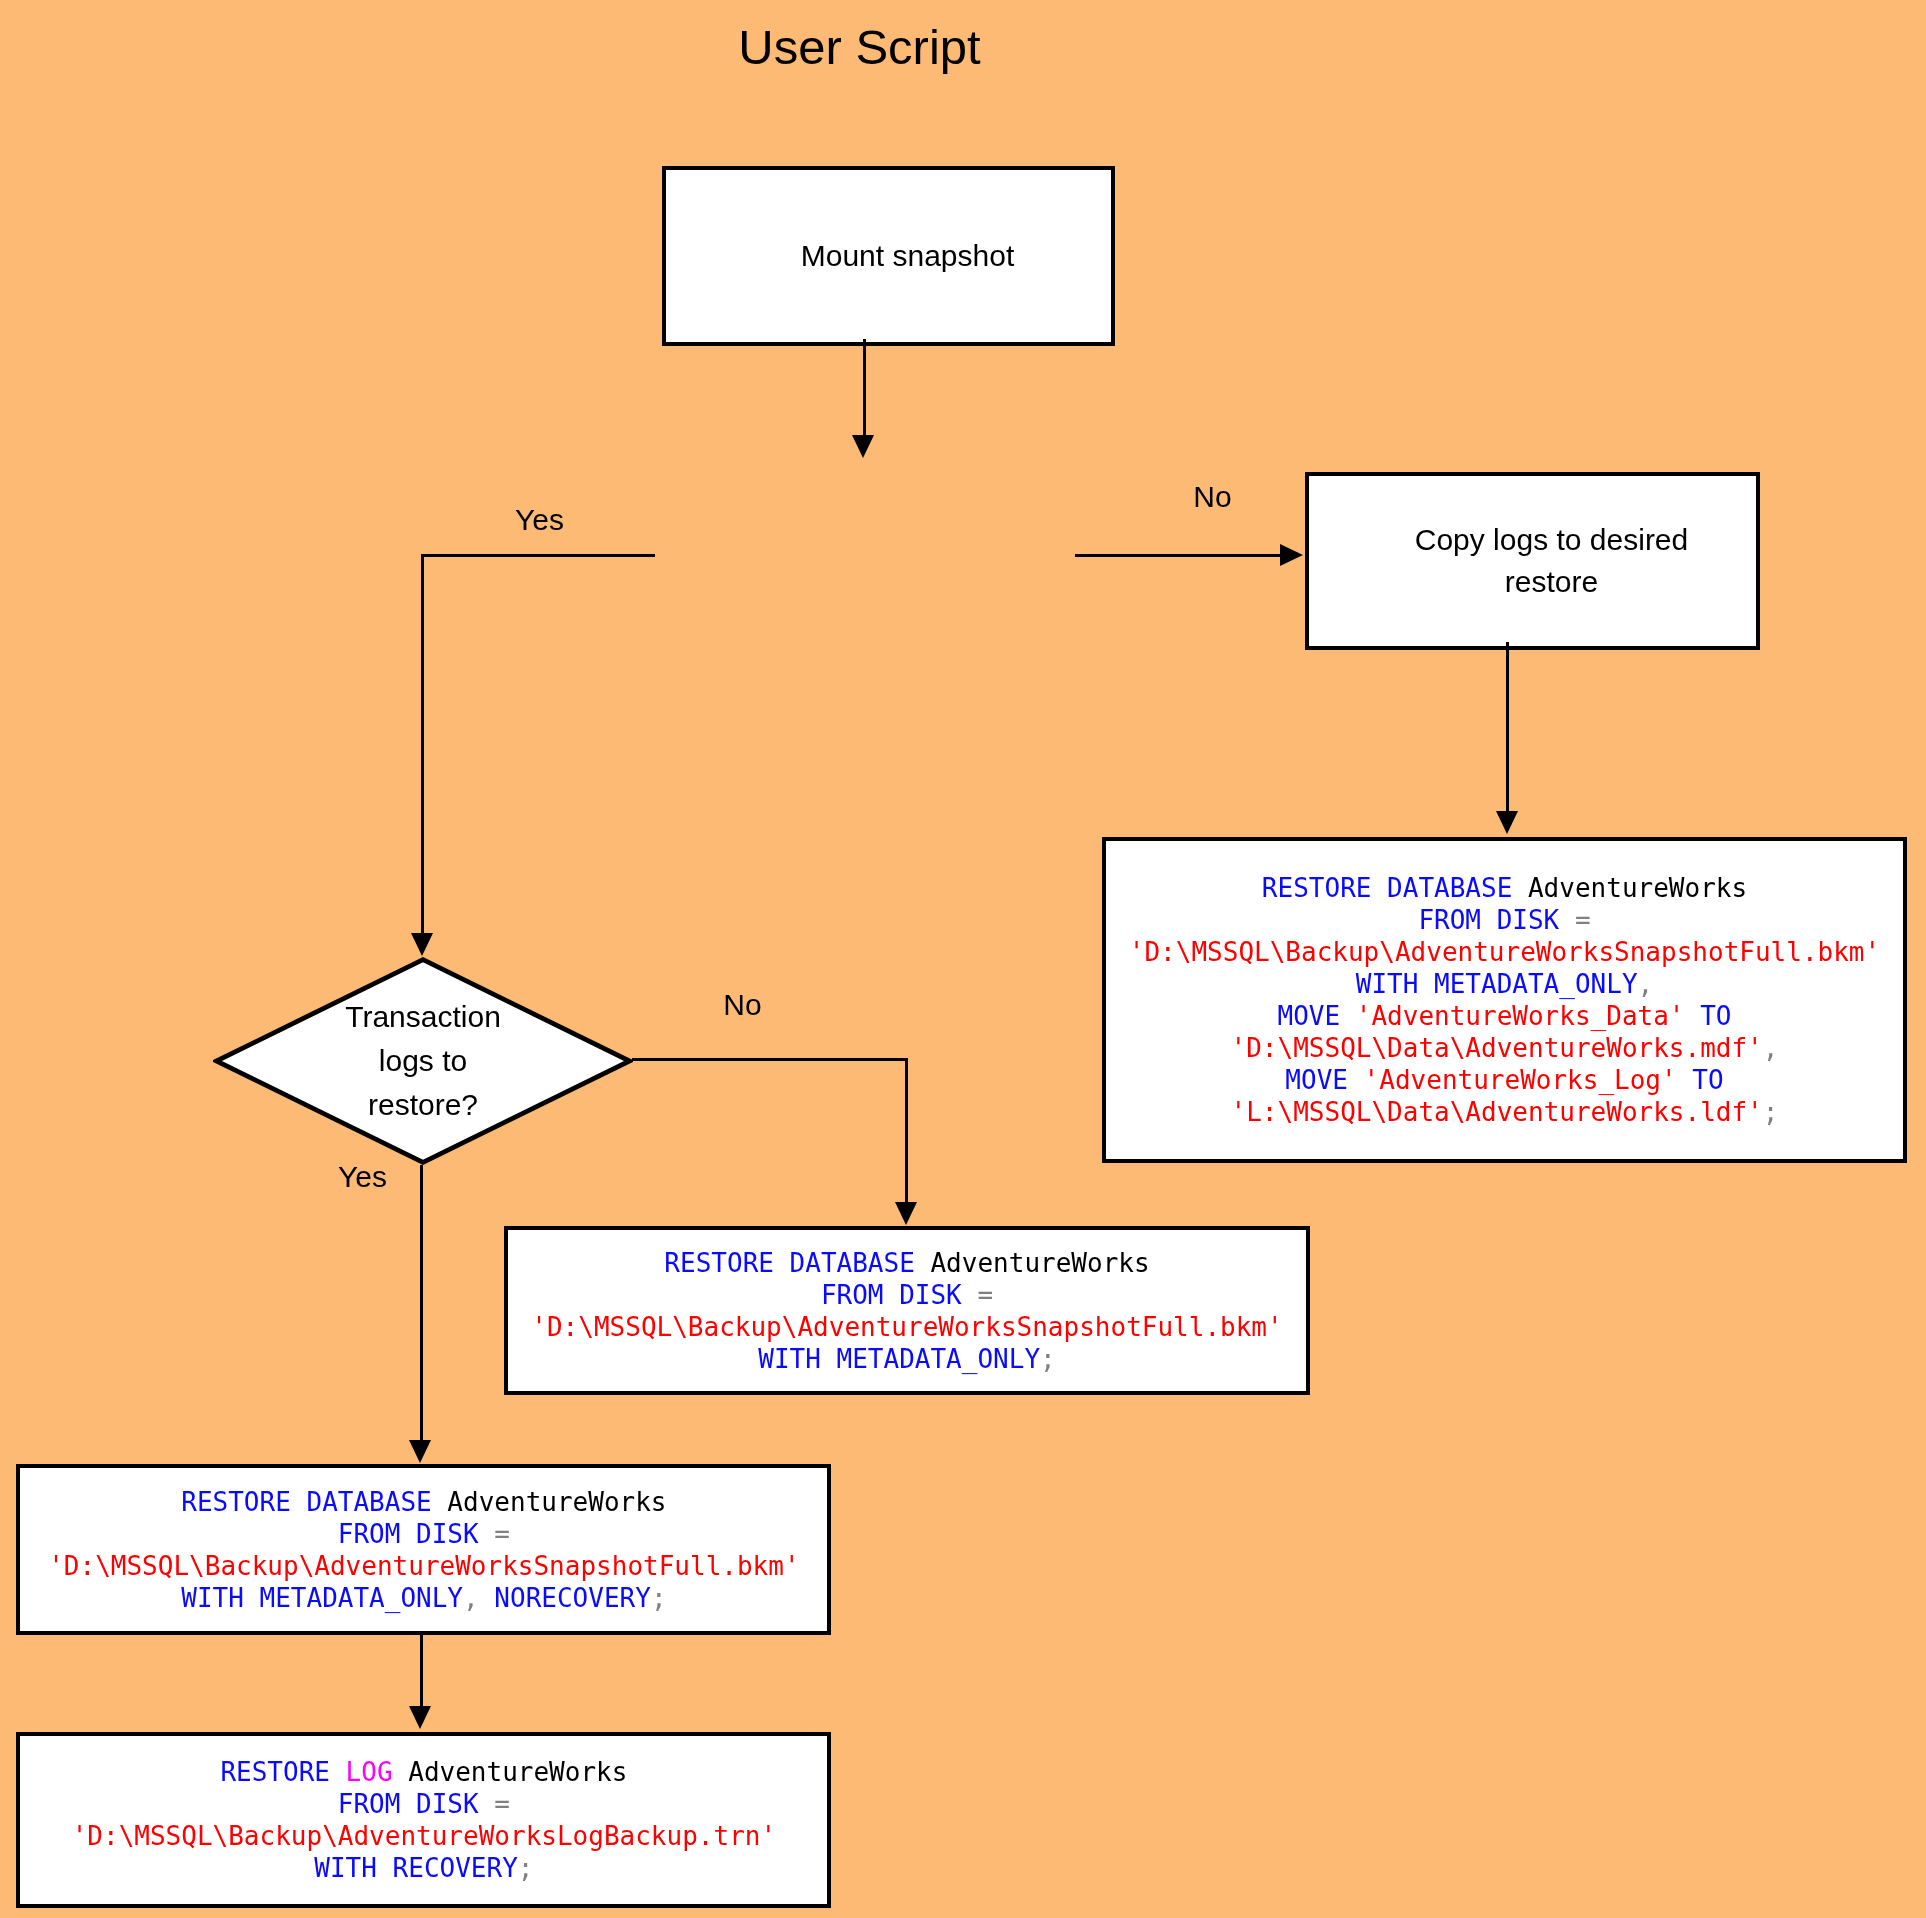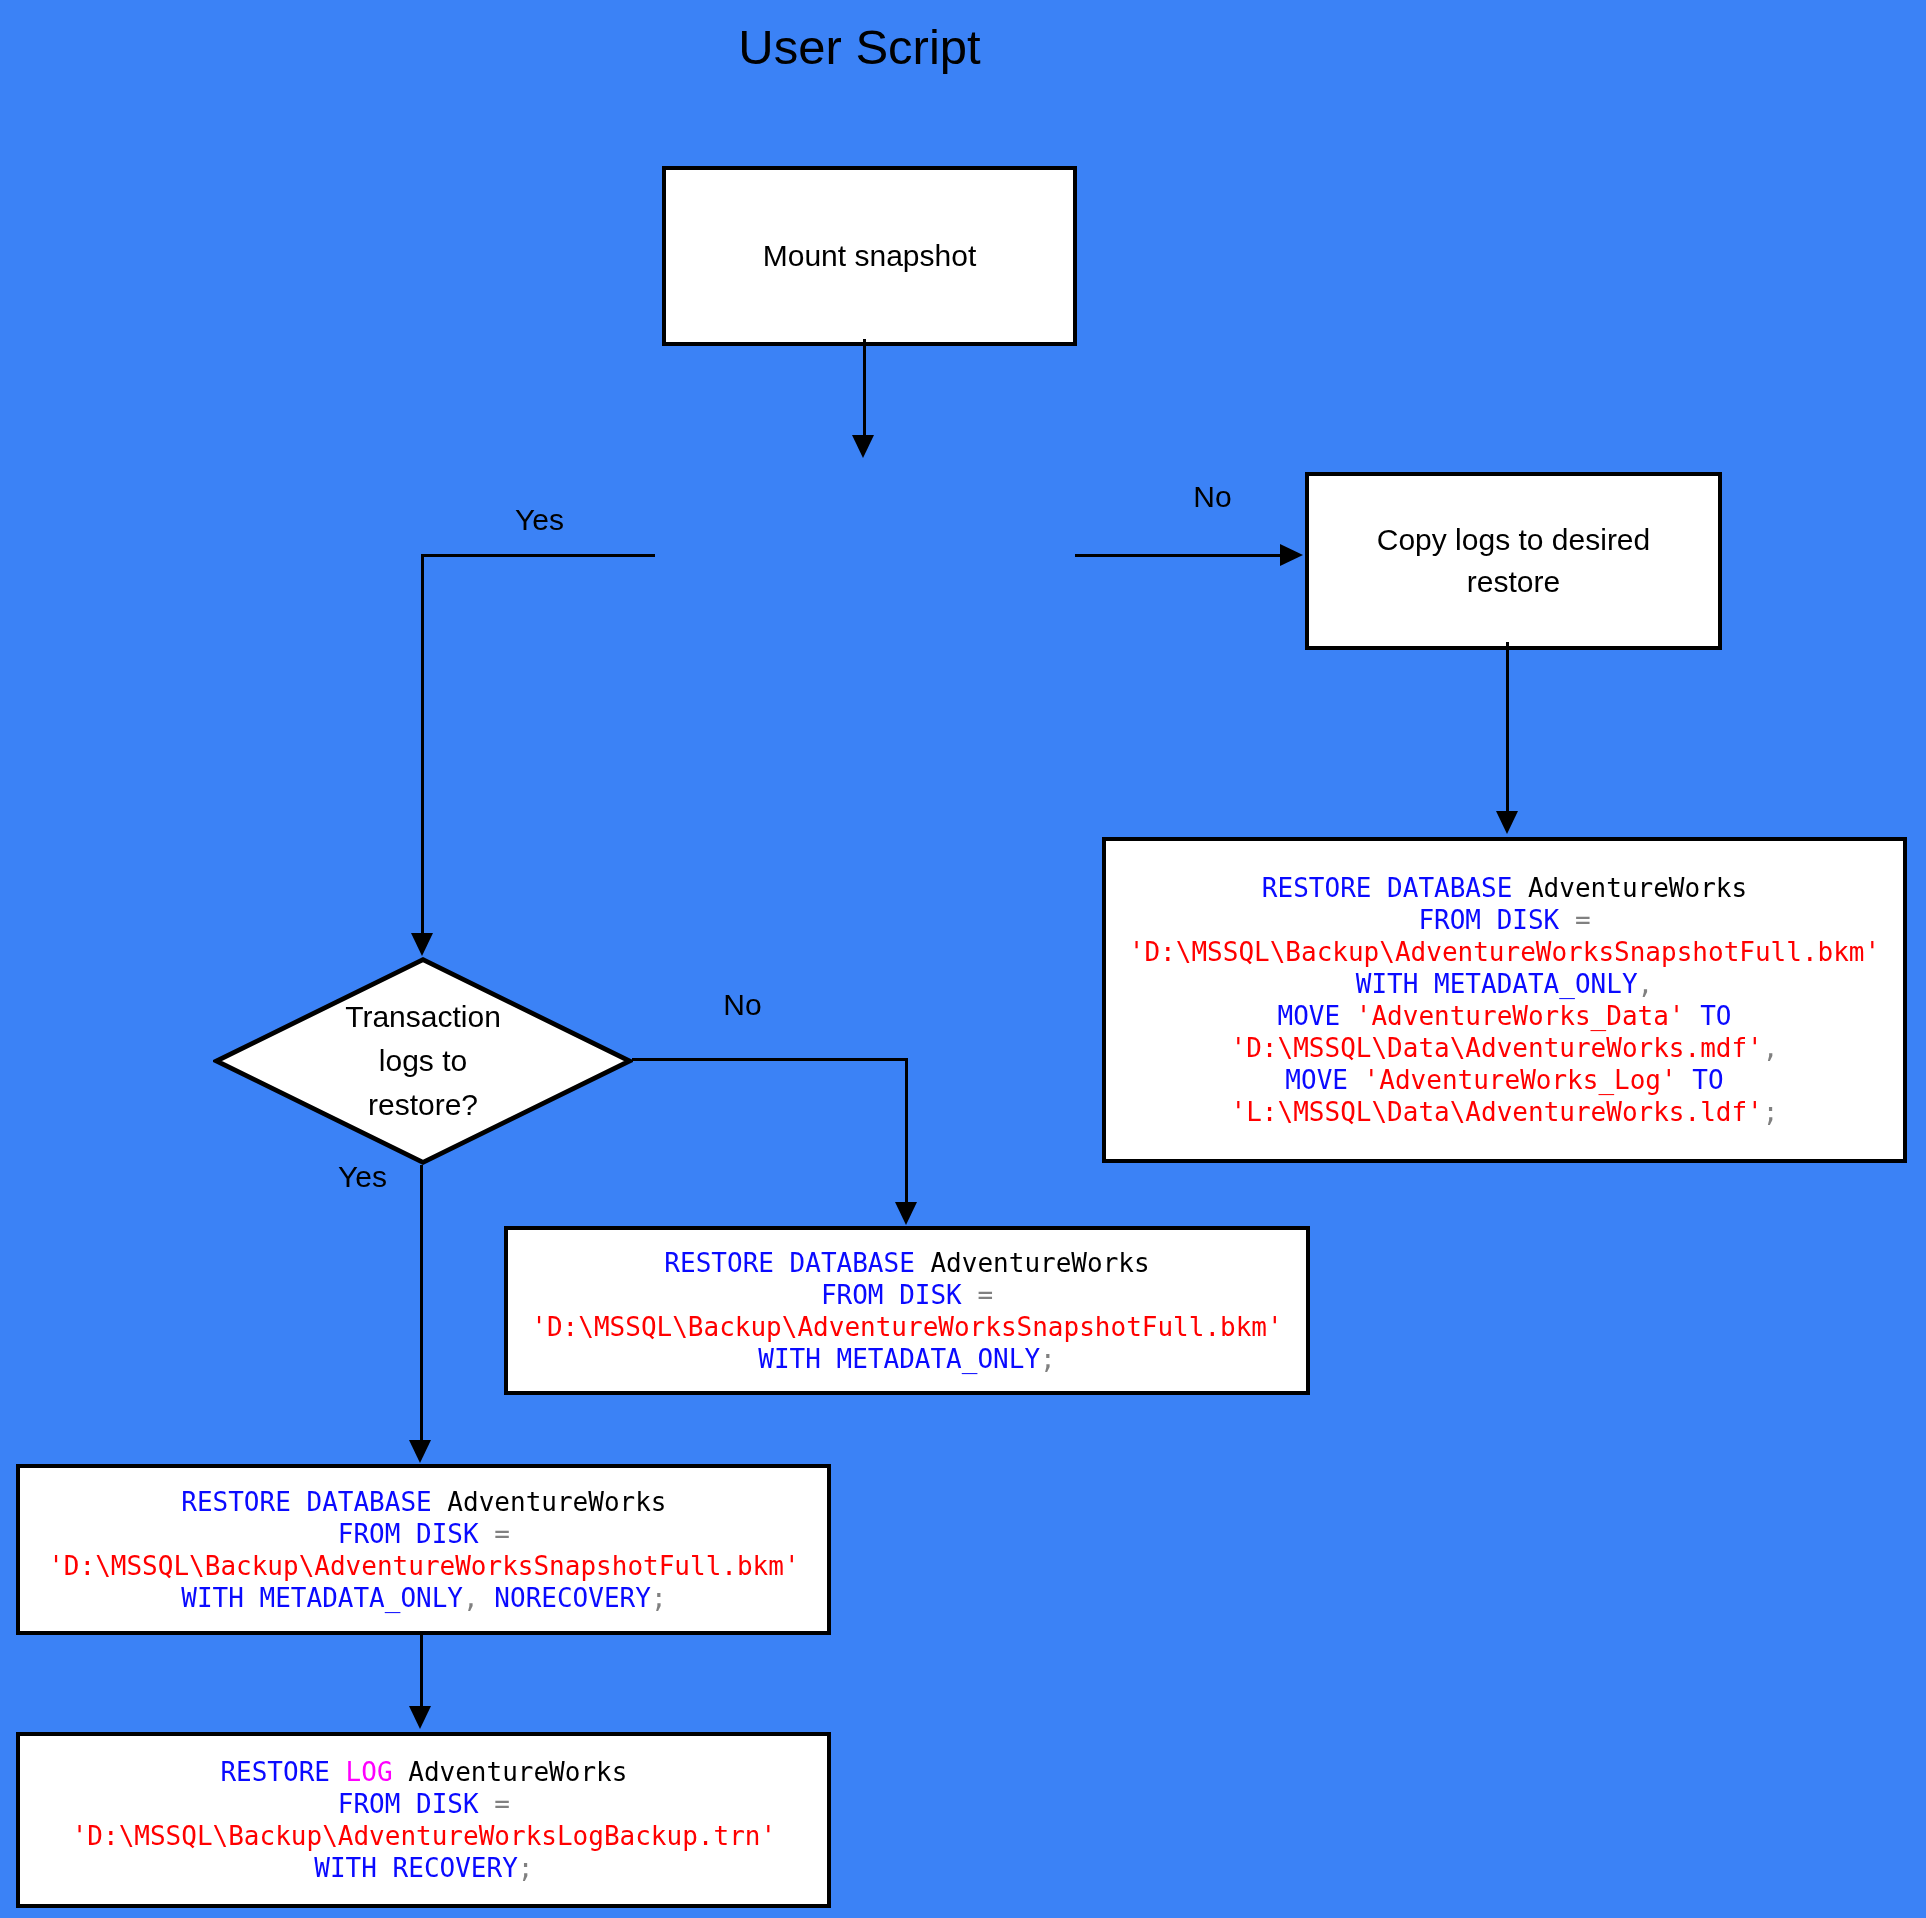--- a/index.html
+++ b/index.html
@@ -1,24 +1,24 @@
 <!DOCTYPE html>
 <html style="font-size:11px"><head>
 <meta charset="utf-8">
 <style>
   html,body{margin:0;padding:0;}
   body{background:#e1e1e1;font-family:"Liberation Sans", sans-serif;}
-  .canvas{position:relative;width:1926px;height:1919px;background:#3b82f6;overflow:hidden;}
+  .canvas{position:relative;width:1926px;height:1919px;background:#fdba74;overflow:hidden;}
 
   .page-title{position:absolute;left:655px;top:19px;width:409px;text-align:center;
     font-size:49px;color:#000;}
 
   .proc-box{position:absolute;background:#fff;border:4.1px solid #000;
     display:flex;align-items:center;justify-content:center;text-align:center;
-    font-size:30px;color:#000;line-height:42px;}
+    font-size:30px;color:#000;line-height:42px;padding-left:38px;}
 
   .edge-label{position:absolute;font-size:30px;color:#000;text-align:center;width:109px;}
 
   .line{position:absolute;background:#000;}
 
   .ah-down{position:absolute;width:0;height:0;
     border-left:11.6px solid transparent;border-right:11.6px solid transparent;
     border-top:23px solid #000;}
   .ah-right{position:absolute;width:0;height:0;
     border-top:11.6px solid transparent;border-bottom:11.6px solid transparent;

